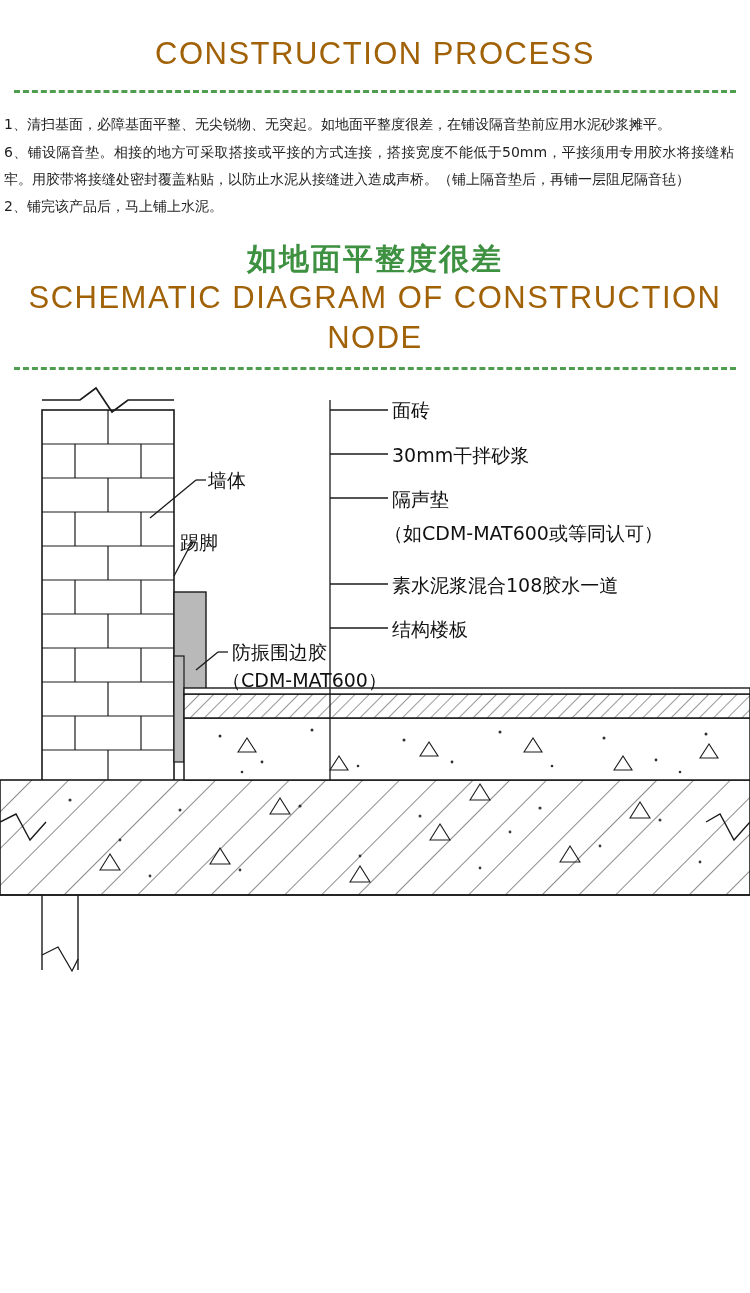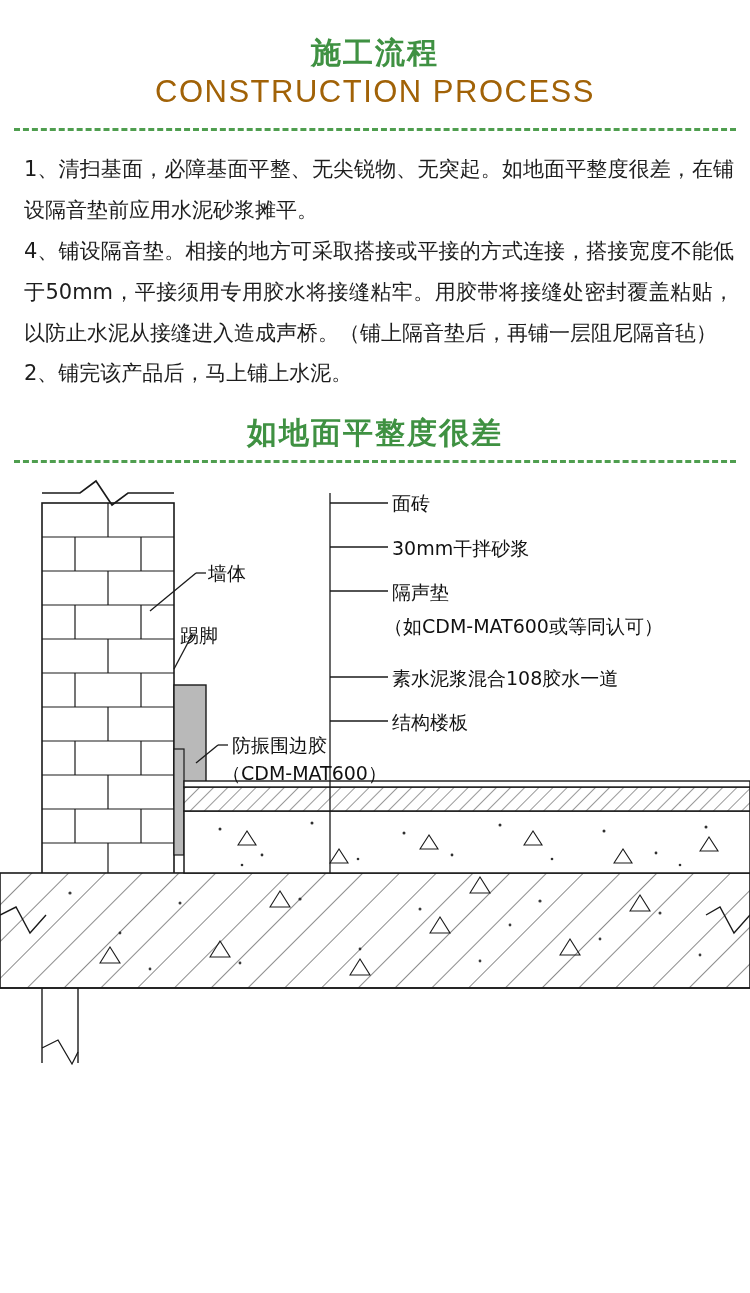--- a/index.html
+++ b/index.html
@@ -42,22 +42,22 @@
 
   
   .divider {
     height: 0;
     border-top: 3px dashed #4f9e4f;
     margin: 0 14px;
   }
 
   
   .process-text {
-    padding: 18px 16px 4px 24px;
-    font-size: 21px;
+    padding: 18px 16px 4px 4px;
+    font-size: 14px;
     line-height: 1.95;
     color: #1d1d1d;
     font-family: "DejaVu Sans", "Liberation Sans", sans-serif;
   }
   .process-text p {
     margin: 0;
     text-align: justify;
   }
 
   
@@ -79,37 +79,37 @@
   .spacer-xs { height: 8px; }
 </style>
 </head>
 <body>
 
 <div class="page">
 
   <div class="spacer-top"></div>
 
   <div class="section-head">
-    <div class="head-cn">施工流程</div>
     <div class="head-en">CONSTRUCTION PROCESS</div>
   </div>
 
   <div class="spacer-sm"></div>
   <div class="divider"></div>
 
   <div class="process-text">
     <p>1、清扫基面，必障基面平整、无尖锐物、无突起。如地面平整度很差，在铺设隔音垫前应用水泥砂浆摊平。</p>
-    <p>4、铺设隔音垫。相接的地方可采取搭接或平接的方式连接，搭接宽度不能低于50mm，平接须用专用胶水将接缝粘牢。用胶带将接缝处密封覆盖粘贴，以防止水泥从接缝进入造成声桥。（铺上隔音垫后，再铺一层阻尼隔音毡）</p>
+    <p>6、铺设隔音垫。相接的地方可采取搭接或平接的方式连接，搭接宽度不能低于50mm，平接须用专用胶水将接缝粘牢。用胶带将接缝处密封覆盖粘贴，以防止水泥从接缝进入造成声桥。（铺上隔音垫后，再铺一层阻尼隔音毡）</p>
     <p>2、铺完该产品后，马上铺上水泥。</p>
   </div>
 
   <div class="spacer-sm"></div>
 
   <div class="section-head">
     <div class="head-cn">如地面平整度很差</div>
+    <div class="head-en">SCHEMATIC DIAGRAM OF CONSTRUCTION NODE</div>
   </div>
 
   <div class="spacer-xs"></div>
   <div class="divider"></div>
 
   <div class="diagram-wrap">
     <svg width="750" height="620" viewBox="0 0 750 620" xmlns="http://www.w3.org/2000/svg">
       <defs>
 
         <pattern id="slabHatch" width="26" height="26" patternUnits="userSpaceOnUse" patternTransform="rotate(45)">

